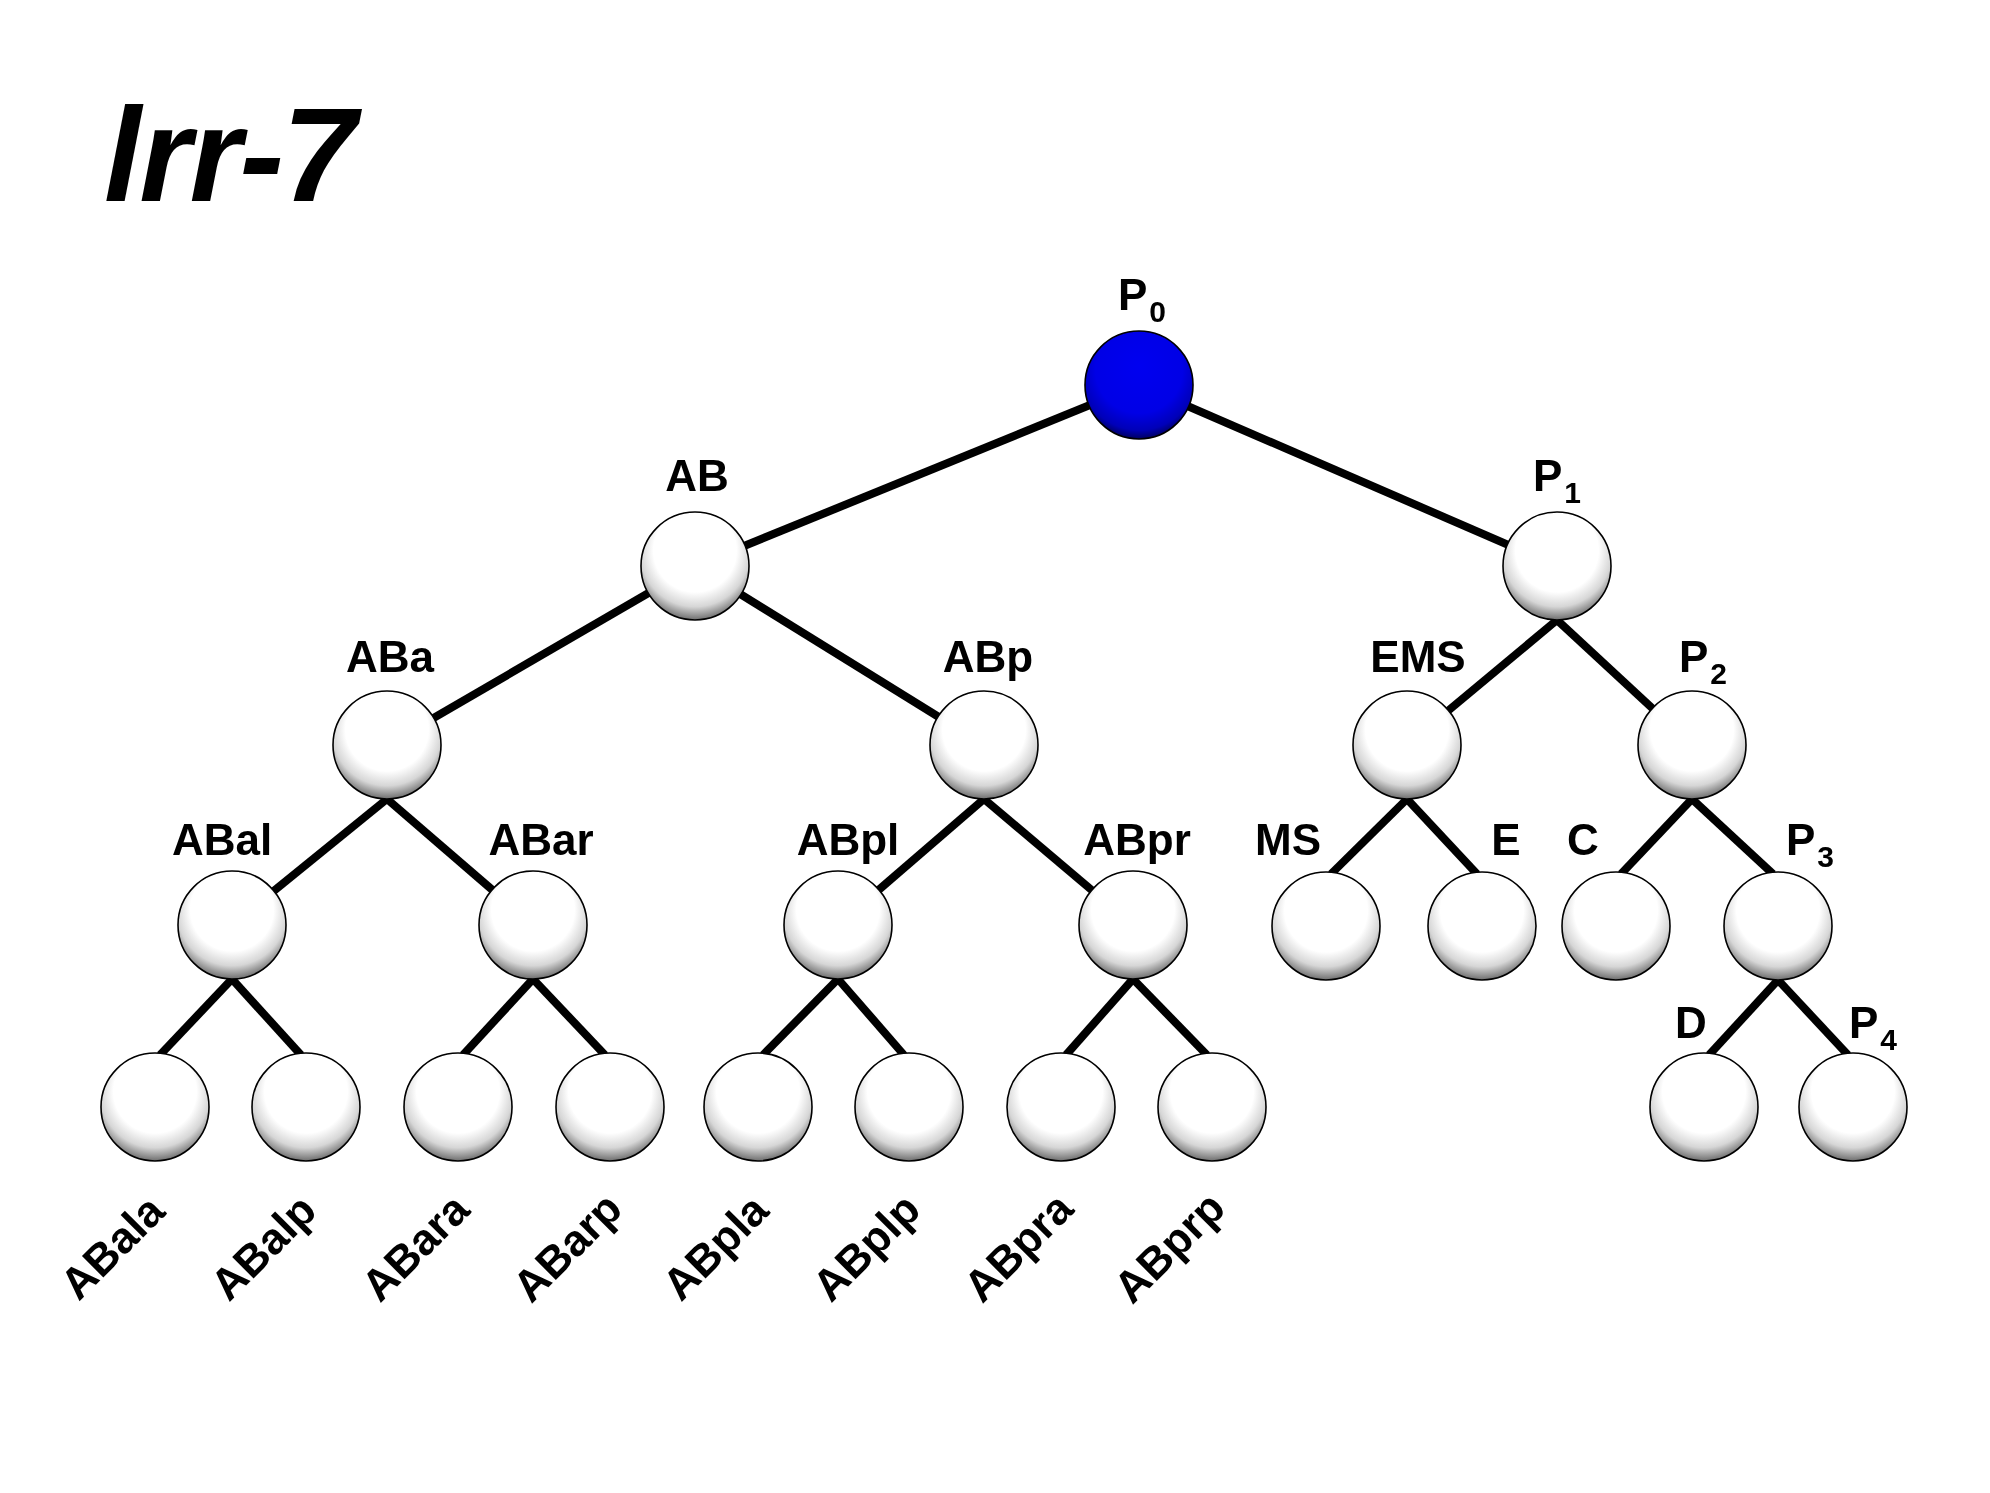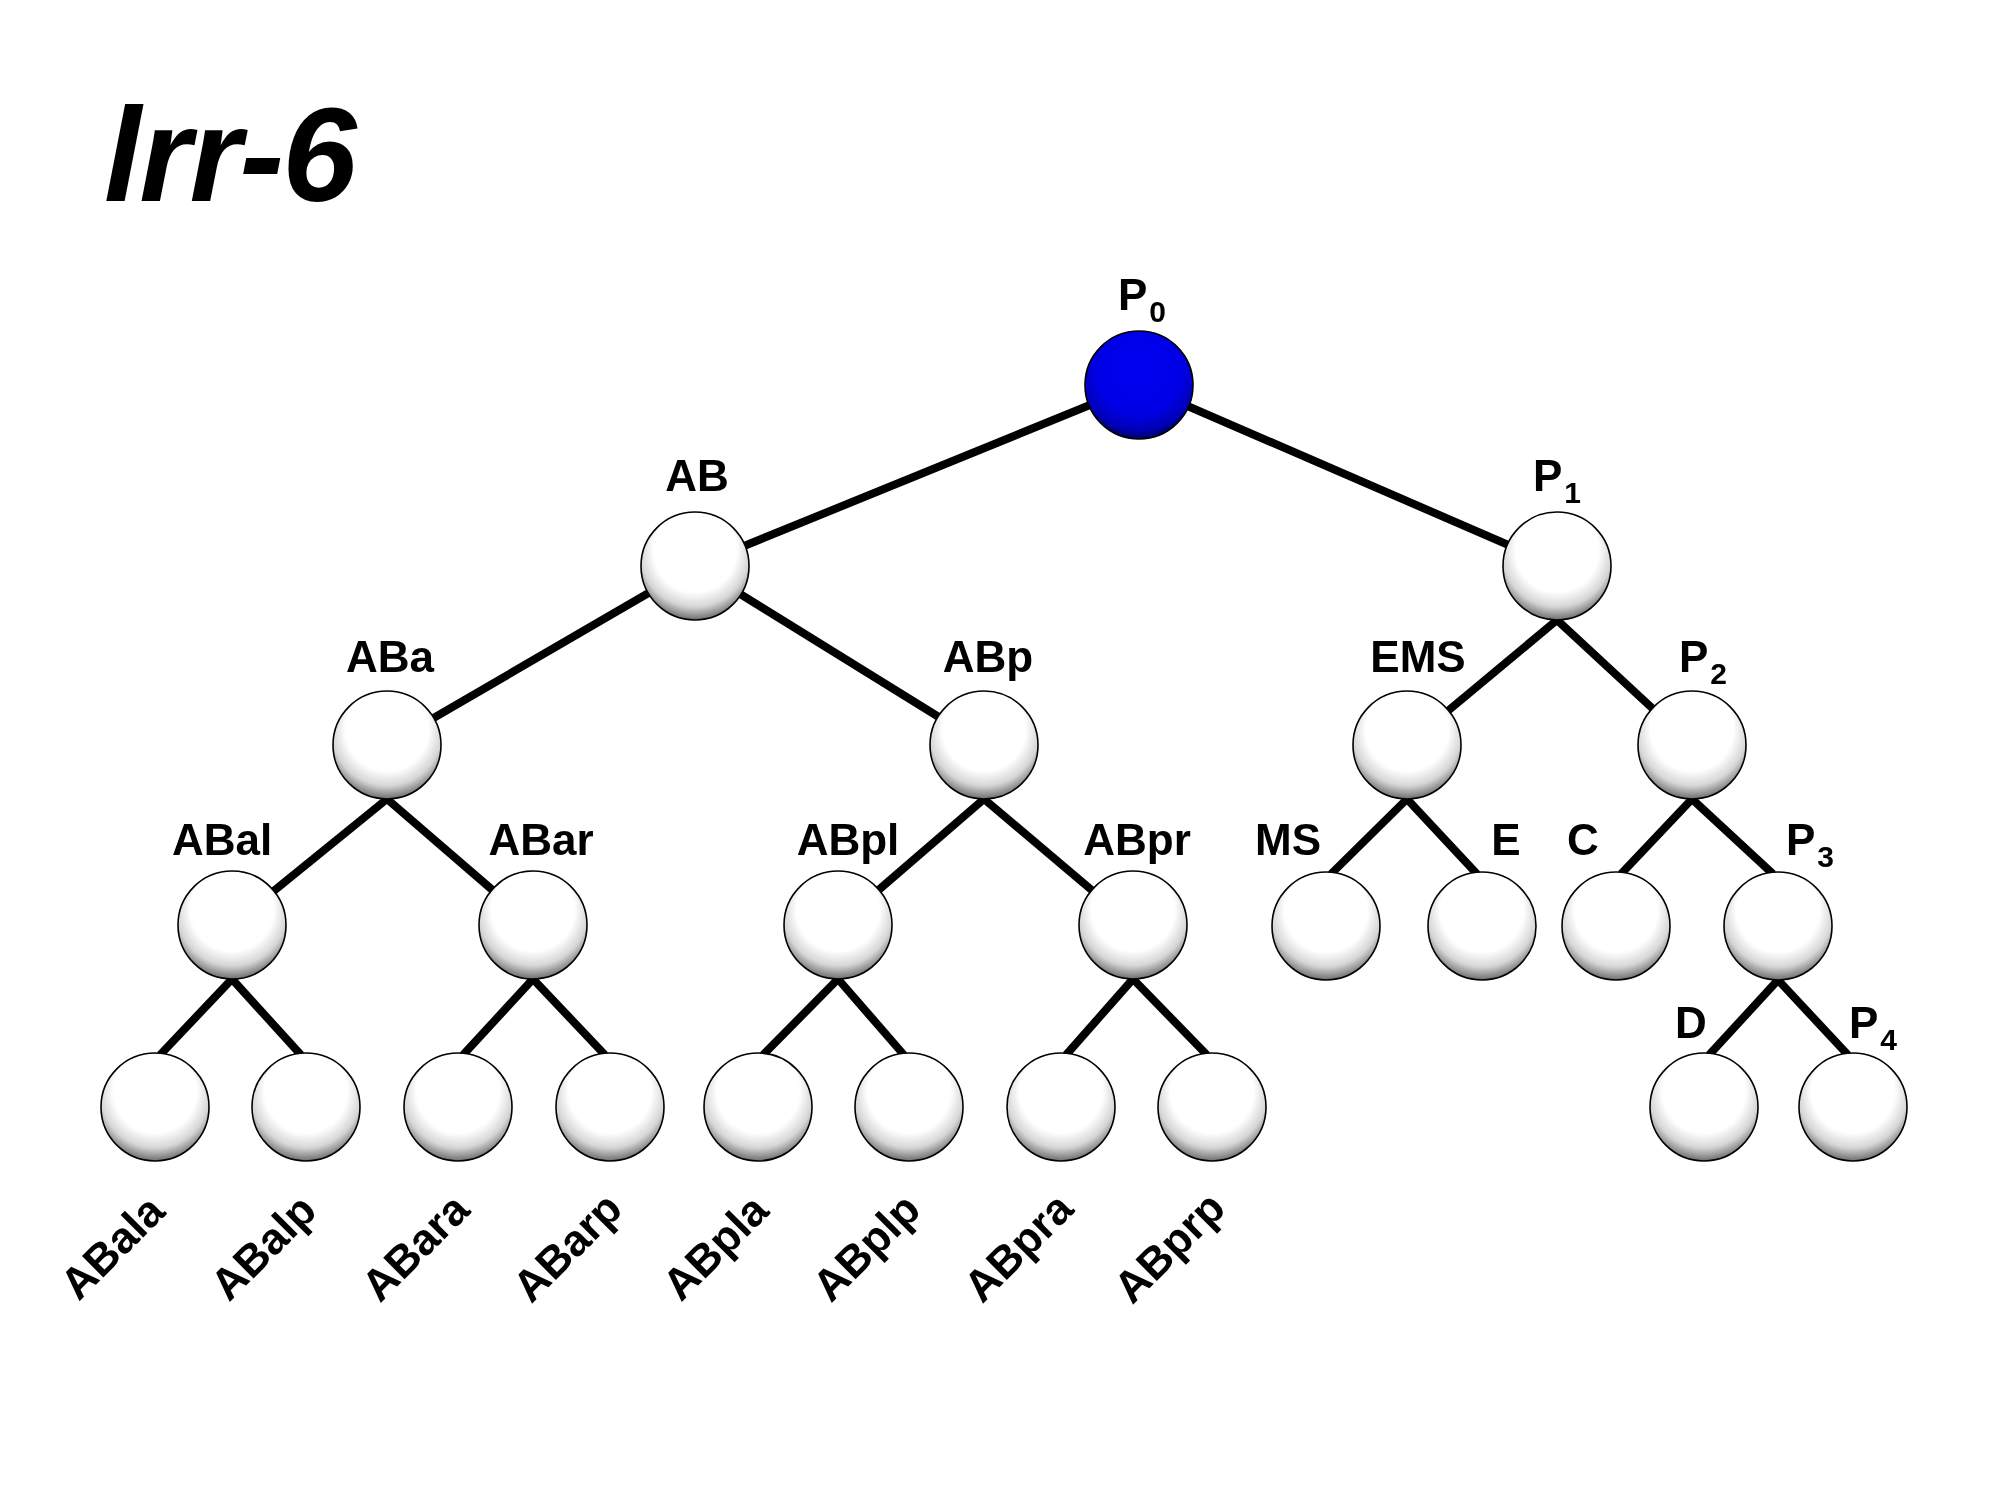--- a/index.html
+++ b/index.html
@@ -8,21 +8,21 @@
     position: absolute; left: 104px; top: 88px;
     font-family: "Liberation Sans", sans-serif; font-weight: bold; font-style: italic;
     font-size: 134px; letter-spacing: -2px; color: #000; line-height: 1;
   }
   svg#tree { position: absolute; left: 0; top: 0; }
   .lbl { font-family: "Liberation Sans", sans-serif; font-weight: bold; fill: #000; }
 </style>
 </head>
 <body>
 
-<div id="title">lrr-6</div>
+<div id="title">lrr-7</div>
 
 <svg id="tree" width="1990" height="1493" viewBox="0 0 1990 1493" xmlns="http://www.w3.org/2000/svg">
   <defs>
     <radialGradient id="gWhite" cx="50%" cy="38%" r="62%" fx="50%" fy="32%">
       <stop offset="0%" stop-color="#ffffff"></stop>
       <stop offset="62%" stop-color="#ffffff"></stop>
       <stop offset="82%" stop-color="#d6d6d6"></stop>
       <stop offset="100%" stop-color="#6e6e6e"></stop>
     </radialGradient>
     <radialGradient id="gBlue" cx="50%" cy="38%" r="62%" fx="50%" fy="32%">

